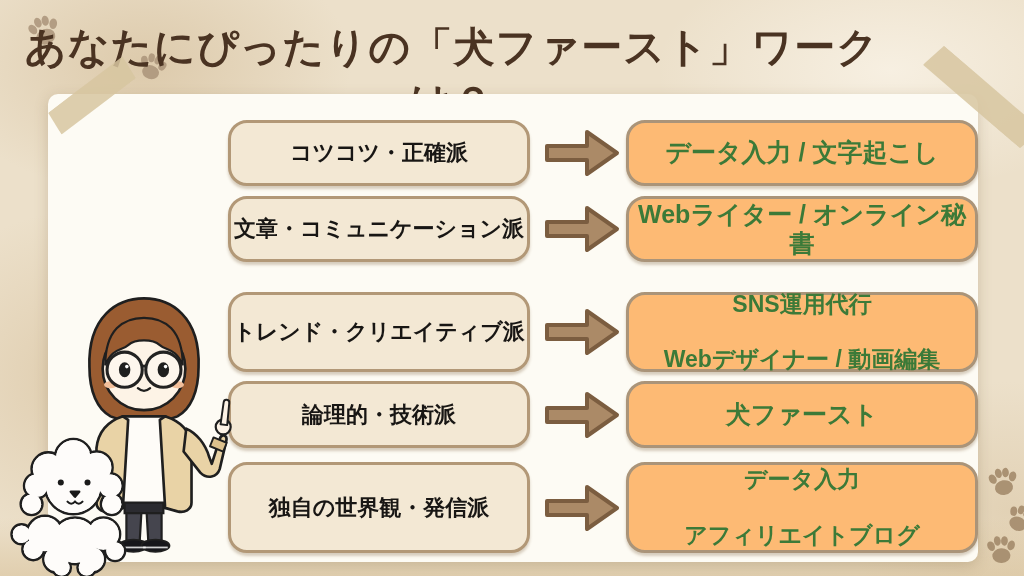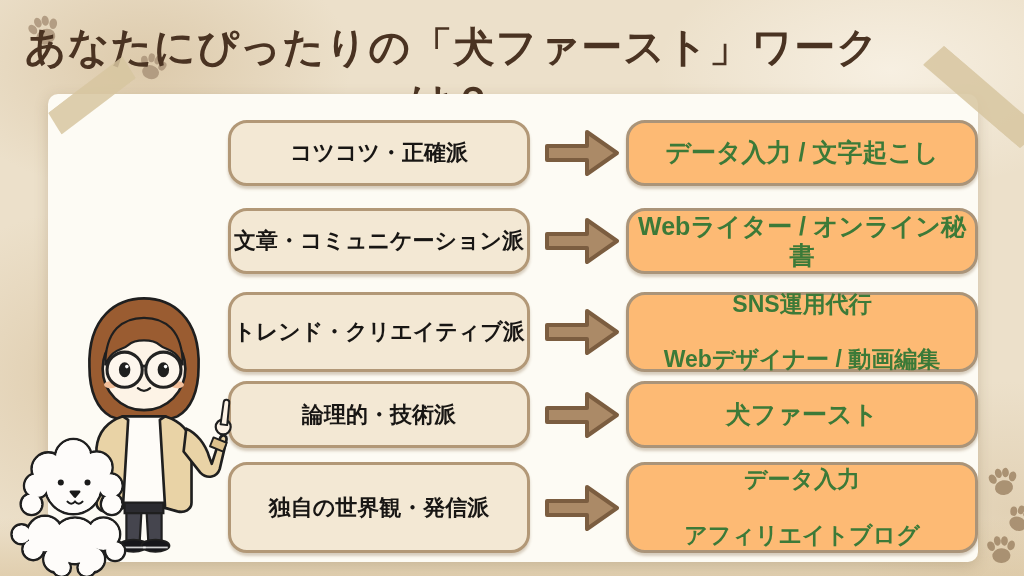--- a/index.html
+++ b/index.html
@@ -35,21 +35,21 @@
   .tape {
     position:absolute; background:rgba(215,197,160,.85);
     clip-path:polygon(3% 0, 100% 6%, 97% 100%, 0 94%);
     box-shadow:0 1px 3px rgba(120,95,60,.2);
   }
   .tape-tl { left:44px; top:82px; width:96px; height:27px; transform:rotate(-38deg); }
   .tape-tr { left:916px; top:82px; width:132px; height:30px; transform:rotate(40deg); }
 
   .row { position:absolute; left:228px; width:593px;padding-left:19px; }
   .row1 { top:120px; height:66px; }
-  .row2 { top:208px; height:66px; }
+  .row2 { top:196px; height:66px; }
   .row3 { top:292px; height:80px; }
   .row4 { top:381px; height:67px;font-family:Liberation Serif, serif; }
   .row5 { top:462px; height:91px; }
 
   .type-box, .work-box {
     position:absolute; top:0; bottom:0;
     display:flex; flex-direction:column; align-items:center; justify-content:center;
     border-radius:19px; font-weight:800; text-align:center;
     box-shadow:0 3px 3px rgba(125,95,60,.3);
   }

